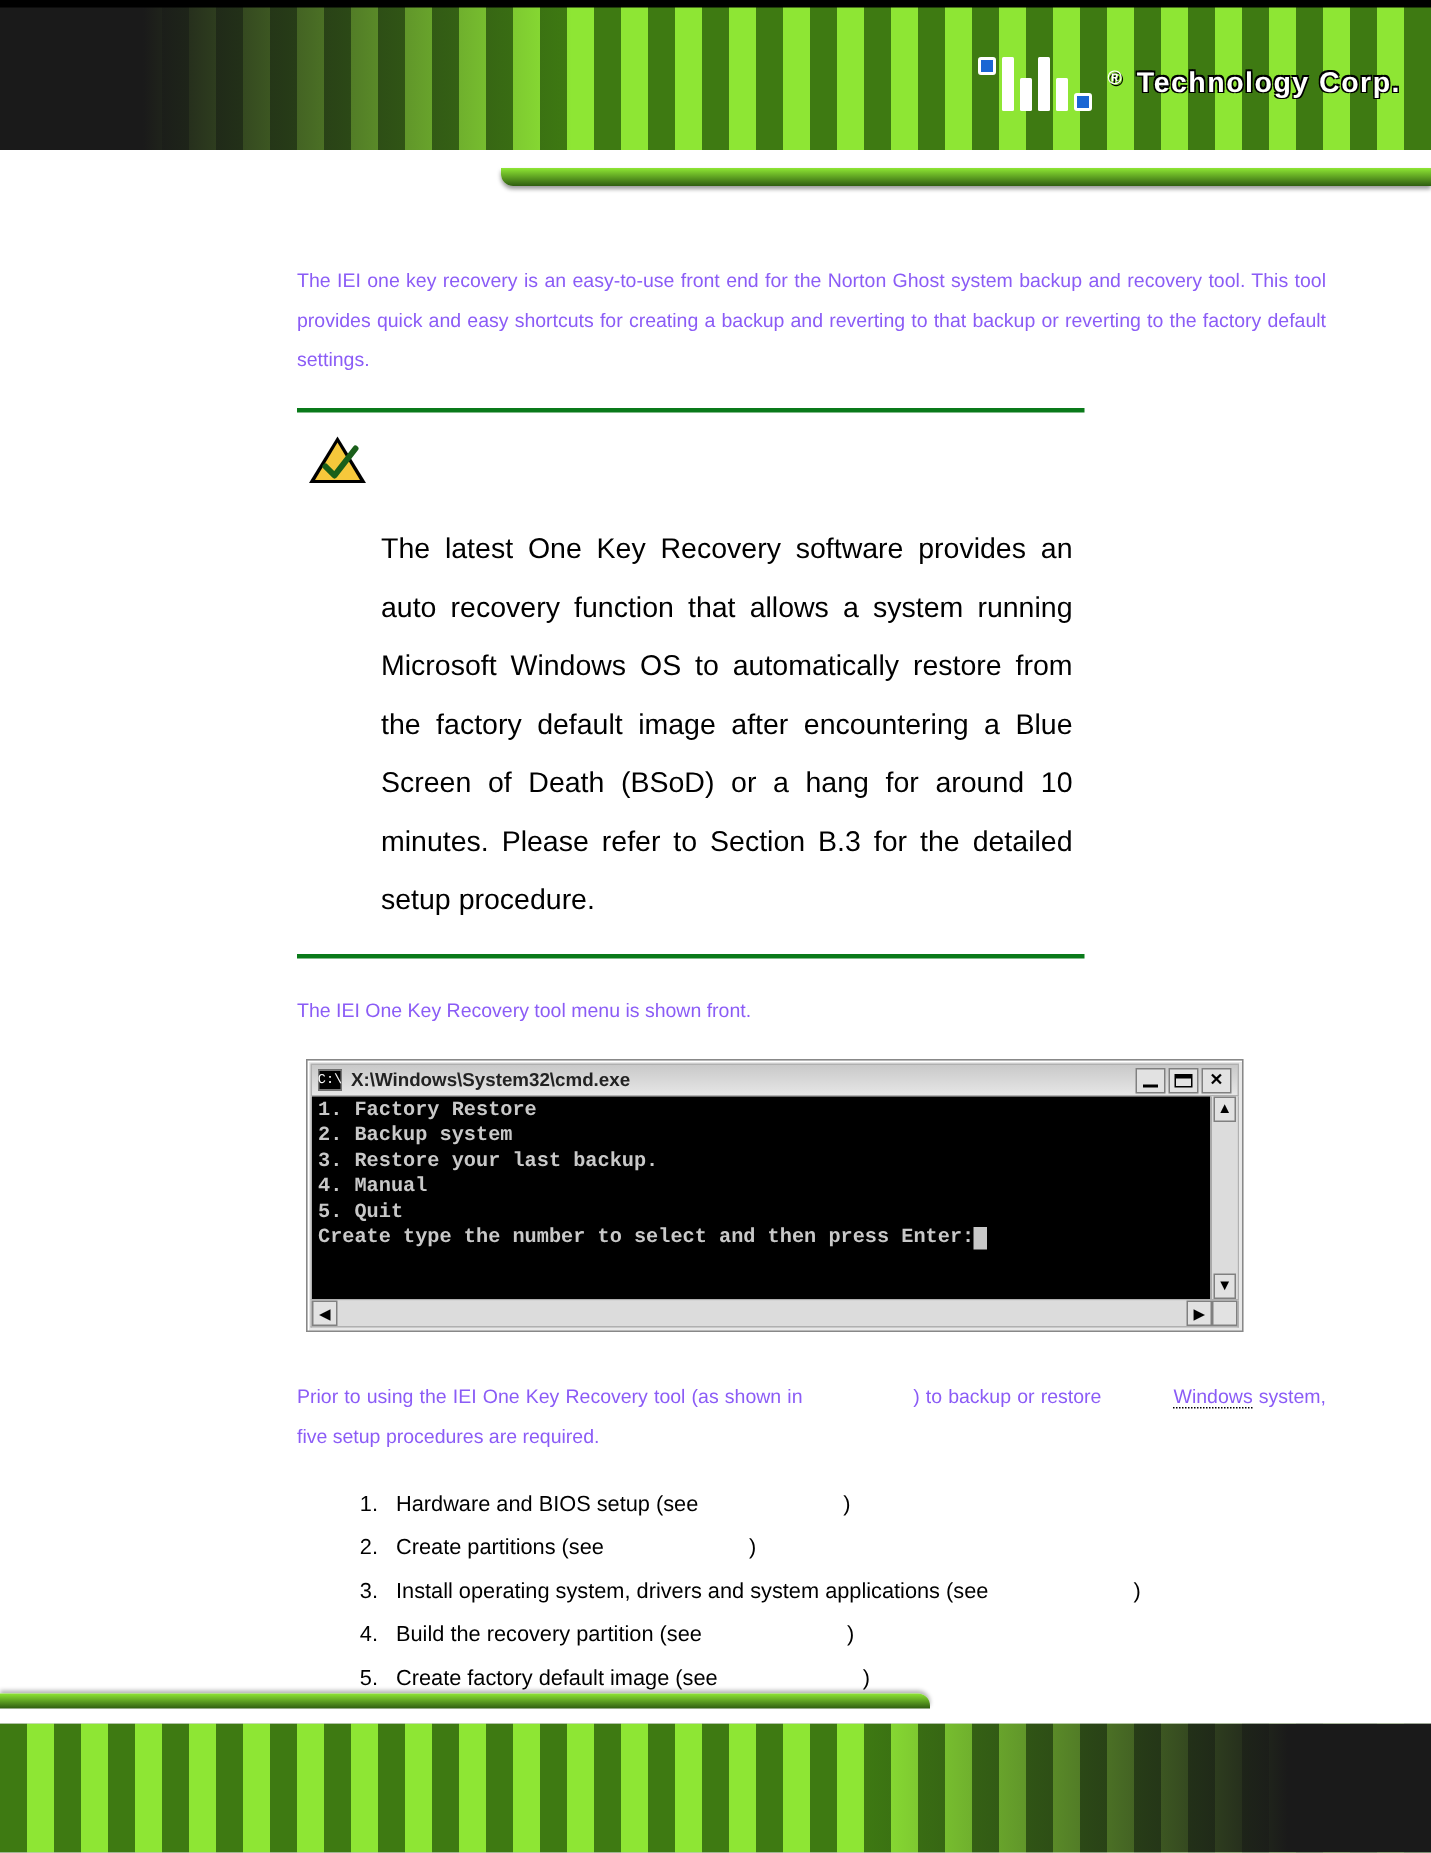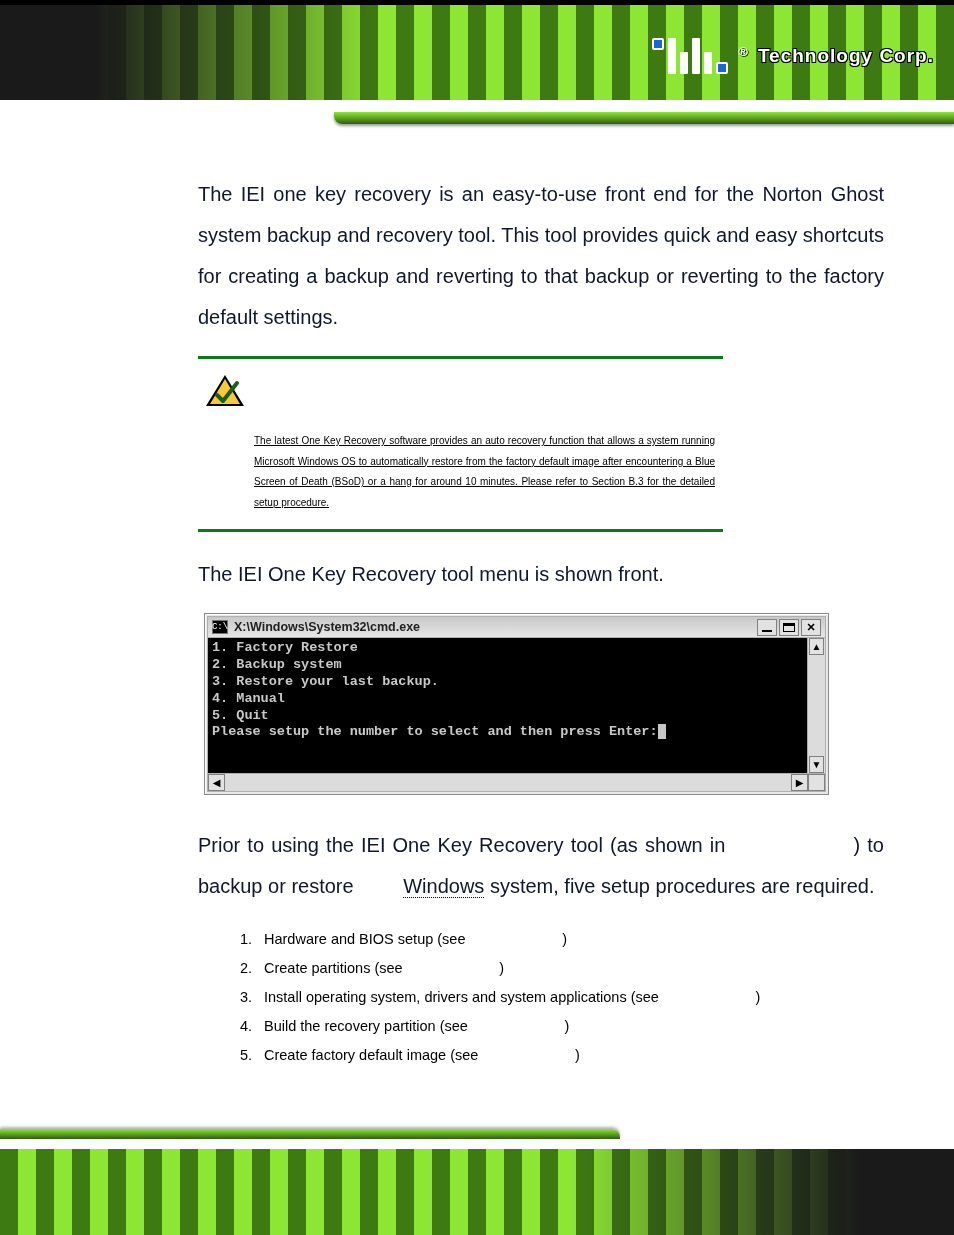--- a/index.html
+++ b/index.html
@@ -46,25 +46,25 @@
       linear-gradient(180deg,#042b00 0%,#9cff2a 50%,#042b00 100%);
     border-top:2px solid #fff;
   }
   .ftr-strip { position:absolute; left:0; right:35%; bottom:96px; height:10px;
     background: linear-gradient(180deg,#8ee634,#2f5d10);
     border-radius: 0 8px 0 0; box-shadow: 0 -2px 3px rgba(0,0,0,.3);
   }
 
   
   .content { position:absolute; left:198px; right:70px; top:174px; }
-  .para { font-size:20px; color:#0f172a; line-height:2.05; text-align:justify; margin-bottom:18px; }
+  .para { font-size:13px; color:#8b5cf6; line-height:2.05; text-align:justify; margin-bottom:18px; }
 
   .note-box { border-top:3px solid #0a7a1a; border-bottom:3px solid #0a7a1a; padding:14px 0 16px; margin: 4px 0 22px; width:525px; }
   .note-ico { margin-left:6px; margin-bottom:18px; }
-  .note-text { margin-left:56px; margin-right:8px; font-size:10px; line-height:2.05; text-align:justify;text-decoration:underline; }
+  .note-text { margin-left:56px; margin-right:8px; font-size:19px; line-height:2.05; text-align:justify; }
 
   
   .fig-wrap { margin: 18px 0 30px; }
   .cmd-outer { width:625px; margin-left:6px; border:1px solid #888; background:#e8e8e8; padding:2px; box-shadow: 1px 1px 0 #fff inset; }
   .cmd-titlebar { height:22px; background:linear-gradient(180deg,#c9c9c9,#e6e6e6); display:flex; align-items:center; padding:0 4px; border:1px solid #b0b0b0; }
   .cmd-titlebar .ico { width:16px; height:14px; background:#000; border:1px solid #777; margin-right:6px; display:inline-flex; align-items:center; justify-content:center; color:#fff; font-size:9px; font-family:"Courier New",monospace;}
   .cmd-titlebar .ttl { font-size:12.5px; font-weight:bold; color:#222; font-family:Liberation Sans, sans-serif; flex:1; white-space:nowrap; overflow:hidden; }
   .cmd-titlebar .btns { display:flex; gap:2px; }
   .cmd-titlebar .btn { width:20px; height:17px; background:#e2e2e2; border:1px solid #808080; font-size:11px; line-height:13px; text-align:center; font-family:Arial; cursor:default; position:relative; }
   .cmd-titlebar .btn.min::after{content:""; position:absolute; left:4px; right:4px; bottom:3px; height:2px; background:#000;}
@@ -138,21 +138,21 @@
           <span class="btn max"></span>
           <span class="btn cls"></span>
         </span>
       </div>
       <div class="cmd-body-wrap">
         <div class="cmd-body"><span>1. Factory Restore</span>
 <span>2. Backup system</span>
 <span>3. Restore your last backup.</span>
 <span>4. Manual</span>
 <span>5. Quit</span>
-<span>Please setup the number to select and then press Enter:</span><span class="cursor"> </span></div>
+<span>Create type the number to select and then press Enter:</span><span class="cursor"> </span></div>
         <div class="vscroll">
           <div class="arr top">▲</div>
           <div class="arr bot">▼</div>
         </div>
       </div>
       <div class="hscroll">
         <div class="arr">◀</div>
         <div class="track"></div>
         <div class="arr">▶</div>
         <div class="grip"></div>

